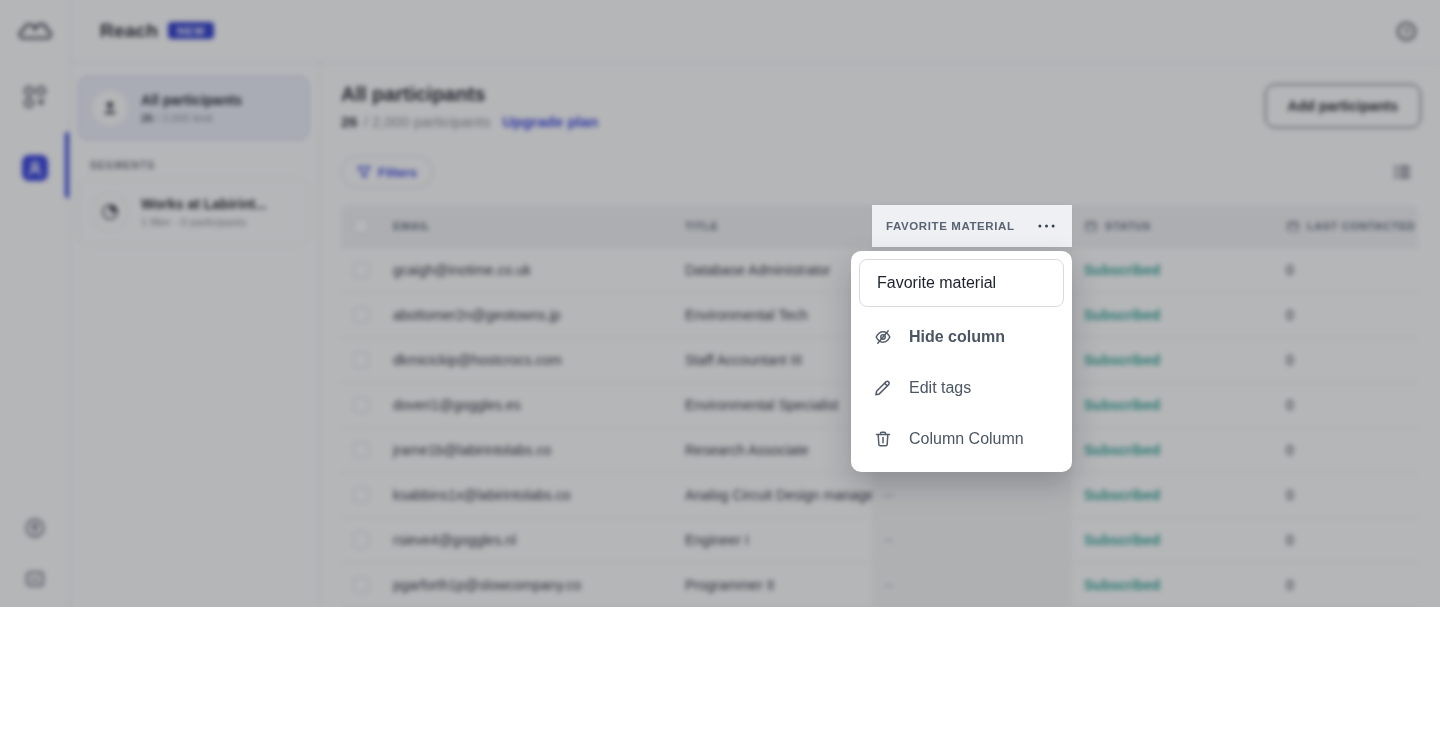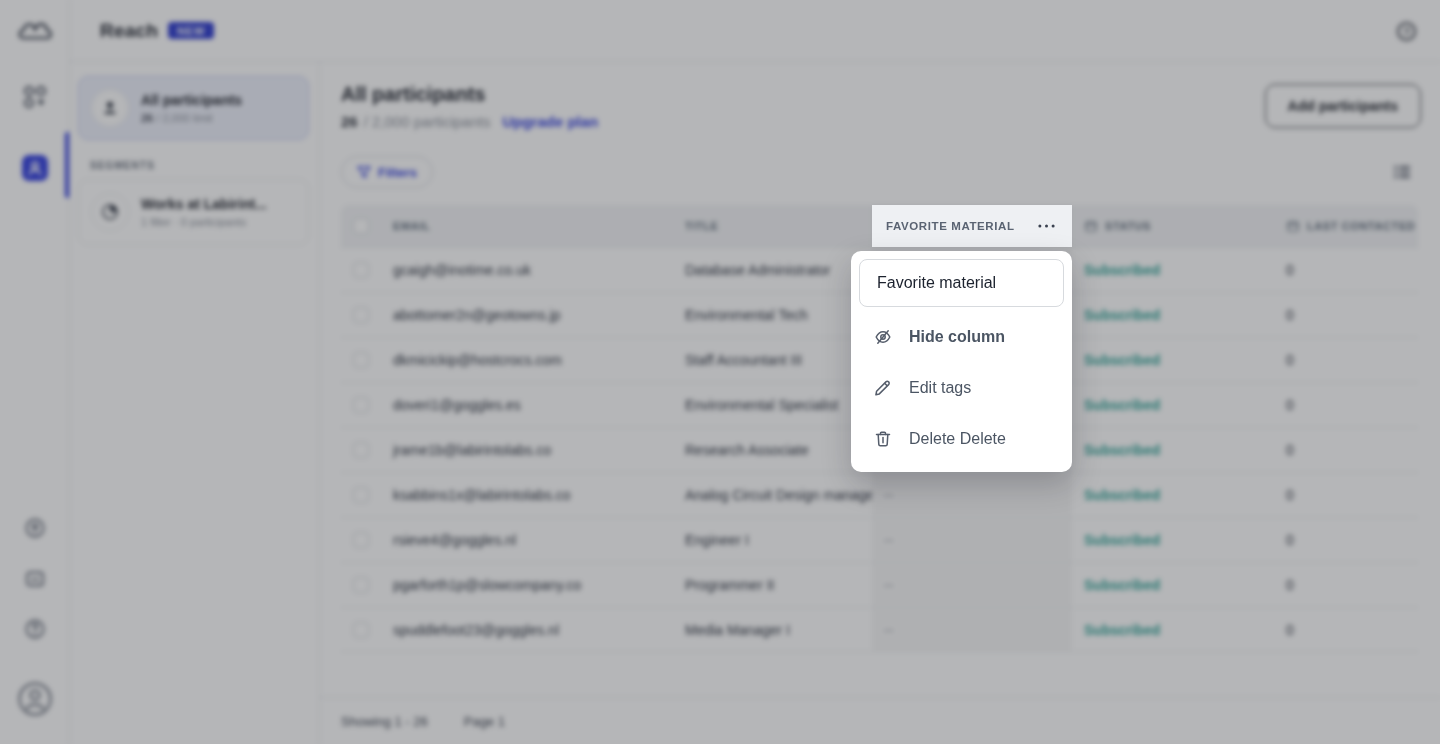--- a/index.html
+++ b/index.html
@@ -1,18 +1,18 @@
 <!DOCTYPE html>
 <html><head>
 <meta charset="utf-8">
 <style>
   * { margin:0; padding:0; box-sizing:border-box; }
   html,body { width:1440px; height:744px; overflow:hidden; background:#fff;
     font-family:"Liberation Sans", sans-serif; }
-  .stage { position:relative; width:1440px; height:744px; overflow:hidden; }
+  .stage { position:relative; width:1440px; height:607px; overflow:hidden; }
 
   
   .app { position:absolute; inset:0; background:#fff; filter:blur(2.5px); }
 
   .rail { position:absolute; left:0; top:0; width:70px; height:744px;
     background:#fff; border-right:1px solid #e7e9ec; }
   .rail .logo { position:absolute; left:15px; top:12px; width:40px; height:40px; }
   .rail .grid-ic { position:absolute; left:22px; top:84px; width:26px; height:26px; }
   .rail .user-ic { position:absolute; left:22px; top:155px; width:26px; height:26px; }
   .rail .indicator { position:absolute; right:0; top:132px; width:4px; height:66px;
@@ -380,17 +380,17 @@
         </svg>
         <span>Edit tags</span>
       </div>
       <div class="pop-item">
         <svg width="20" height="20" viewBox="0 0 20 20" fill="none" stroke="#555d6b" stroke-width="1.5" stroke-linecap="round" stroke-linejoin="round">
           <path d="M3.5 5.5 H16.5"></path>
           <path d="M7.5 5.5 V4.2 A1 1 0 0 1 8.5 3.2 H11.5 A1 1 0 0 1 12.5 4.2 V5.5"></path>
           <path d="M5.2 5.5 L5.8 15.4 A1.5 1.5 0 0 0 7.3 16.8 H12.7 A1.5 1.5 0 0 0 14.2 15.4 L14.8 5.5"></path>
           <line x1="10" y1="8.6" x2="10" y2="13.8"></line>
         </svg>
-        <span>Delete Delete</span>
+        <span>Column Column</span>
       </div>
     </div>
   </div>
 </div>
 
 </body></html>

